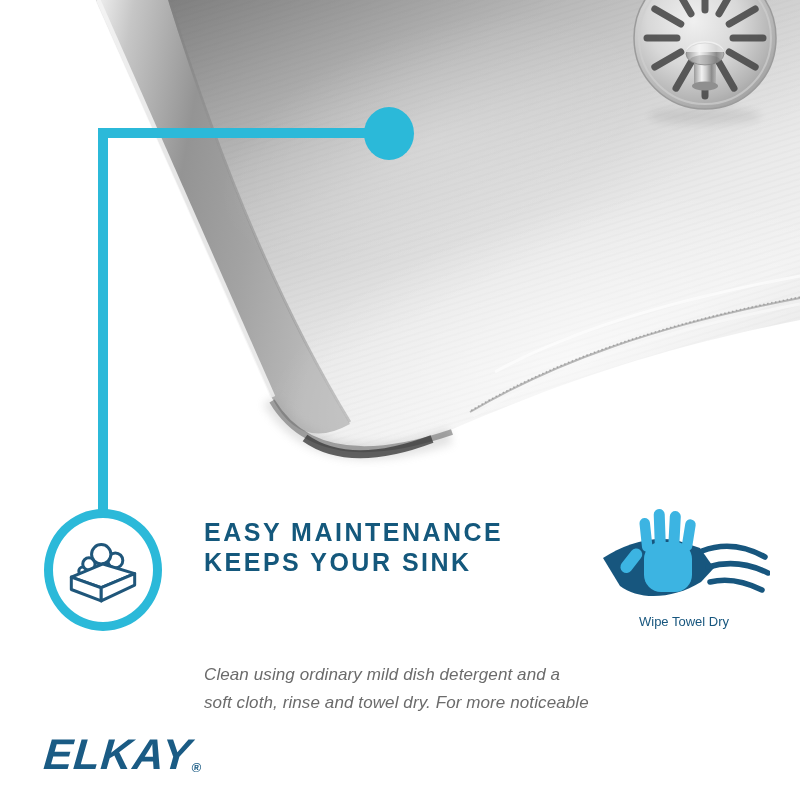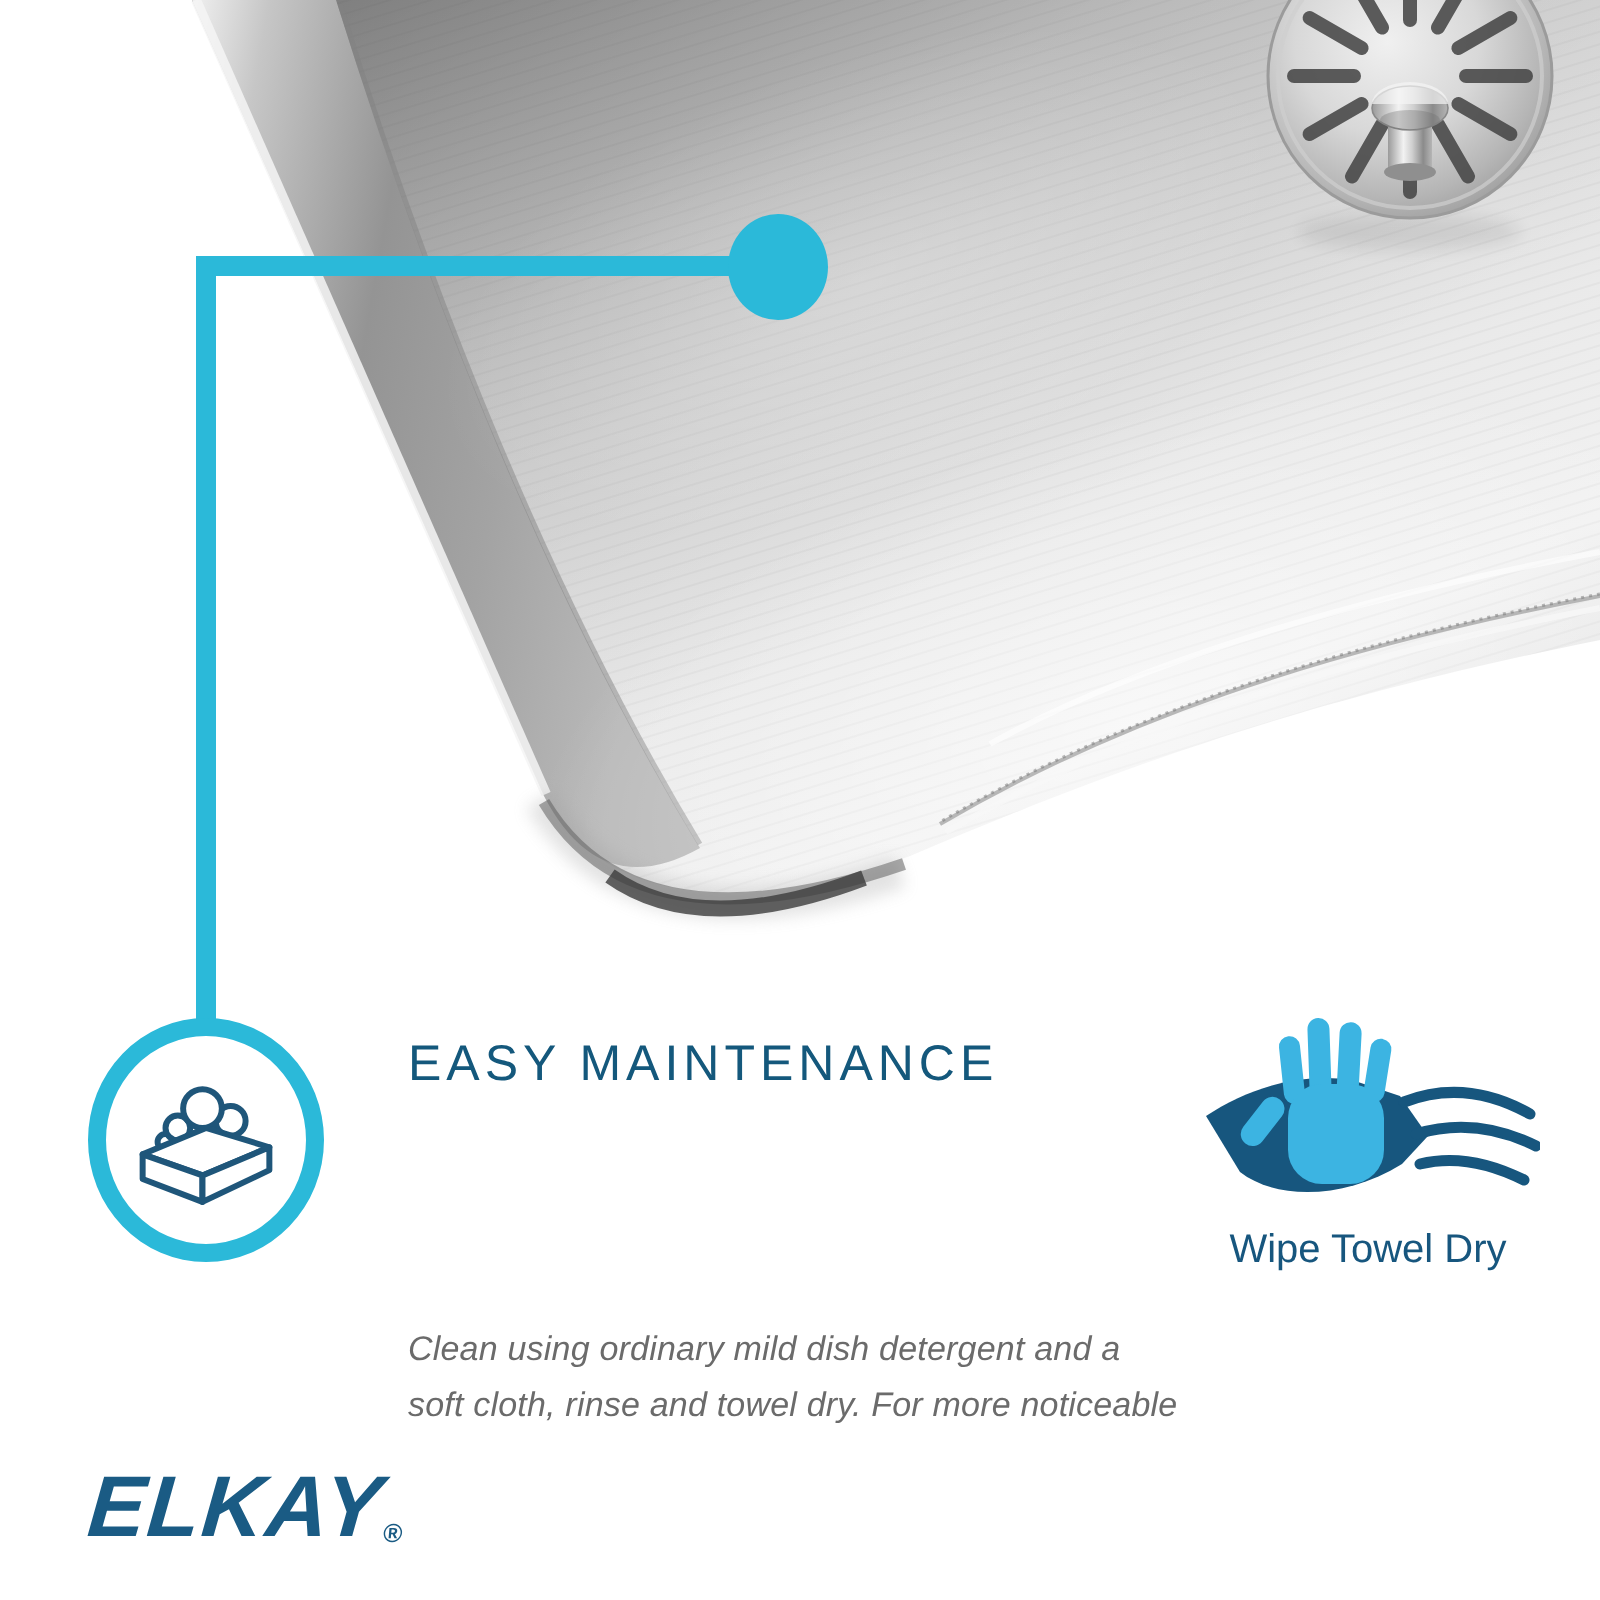--- a/index.html
+++ b/index.html
@@ -17,35 +17,35 @@
   .callout-line-v{left:98px;top:128px;width:10px;height:386px;background:#2bb9d9;}
   .callout-dot{left:364px;top:107px;width:50px;height:53px;border-radius:50%;background:#2bb9d9;}
   .badge-circle{
     left:44px;top:509px;width:118px;height:122px;box-sizing:border-box;
     border:9px solid #2bb9d9;border-radius:50%;background:#ffffff;
   }
   .badge-circle svg{position:absolute;left:6px;top:9px;}
 
   
   .headline{
-    left:204px;top:517px;color:#14587c;font-weight:normal;
+    left:204px;top:517px;color:#14587c;font-weight:bold;
     font-size:25px;line-height:30px;letter-spacing:2.5px;
   }
   .headline span{display:block;}
   .body-text{
     left:204px;top:661px;color:#6b6b6b;
     font-size:17px;line-height:27.5px;letter-spacing:0.1px;font-style:italic;
   }
   .body-text span{display:block;}
 
   
   .wipe-icon{left:598px;top:506px;width:172px;height:102px;}
   .wipe-label{
     left:598px;top:614px;width:172px;text-align:center;
-    color:#17567e;font-size:20px;
+    color:#17567e;font-size:13px;
   }
 
   
   .brand-logo{
     left:42px;top:730px;color:#1a5b84;font-weight:bold;font-style:italic;
     font-size:43px;letter-spacing:1px;transform:skewX(-5deg);transform-origin:left bottom;
     white-space:nowrap;
   }
   .brand-logo .rmark{font-size:13px;font-style:normal;letter-spacing:0;position:relative;top:3px;left:1px;}
 </style>
@@ -160,20 +160,21 @@
       <circle cx="48" cy="31" r="11"></circle>
       <path d="M14,57 L50,42 L86,53 L48,69 Z"></path>
       <path d="M14,57 L14,71 L48,84 L48,69 Z"></path>
       <path d="M86,53 L86,66 L48,84 L48,69 Z"></path>
     </g>
   </svg>
 </div>
 
 <div class="abs headline">
   <span>EASY MAINTENANCE</span>
+  <span>KEEPS YOUR SINK</span>
 </div>
 
 <div class="abs body-text">
   <span>Clean using ordinary mild dish detergent and a</span>
   <span>soft cloth, rinse and towel dry. For more noticeable</span>
 </div>
 
 <svg class="abs wipe-icon" viewBox="0 0 172 102" width="172" height="102" aria-hidden="true">
   <path d="M5,52 C26,38 52,30 78,34 L102,42 L116,62 L103,76 C74,94 40,94 22,80 Z" fill="#17567e"></path>
   <g fill="#3cb4e2">

